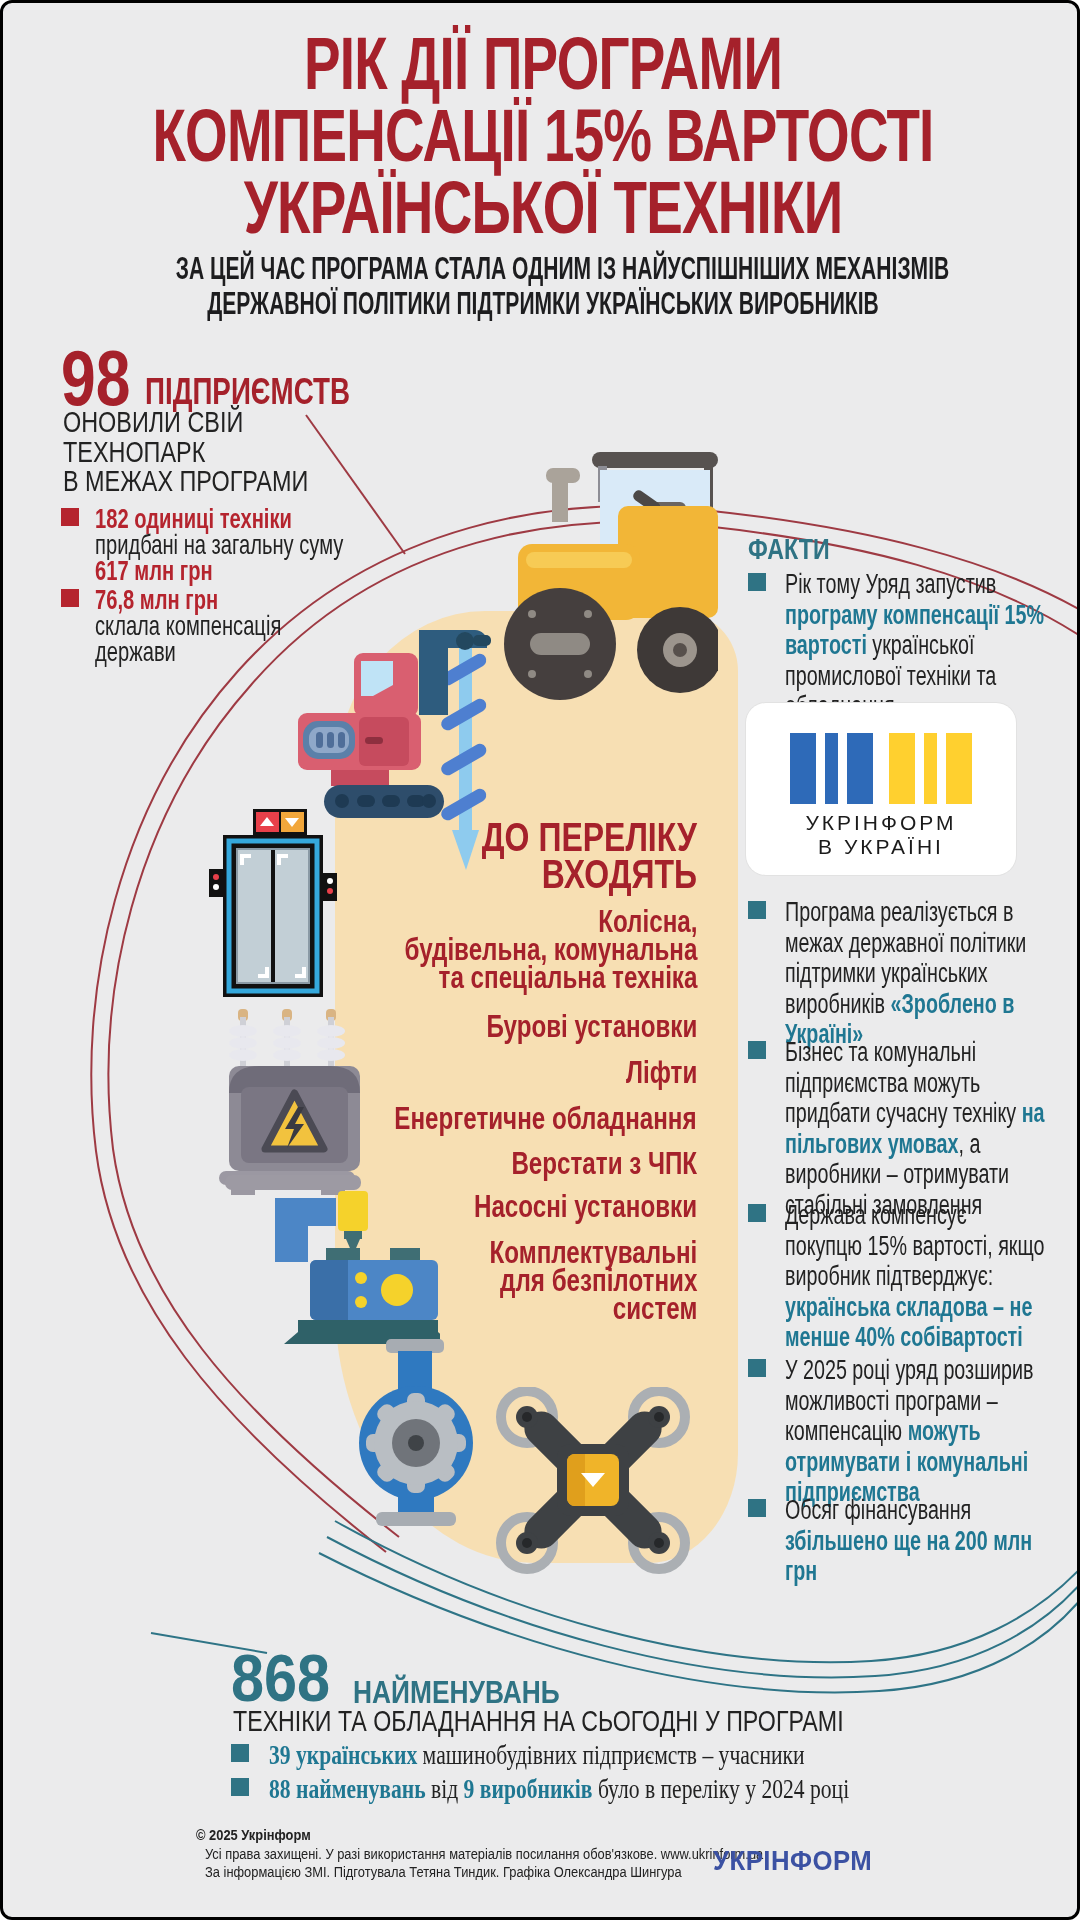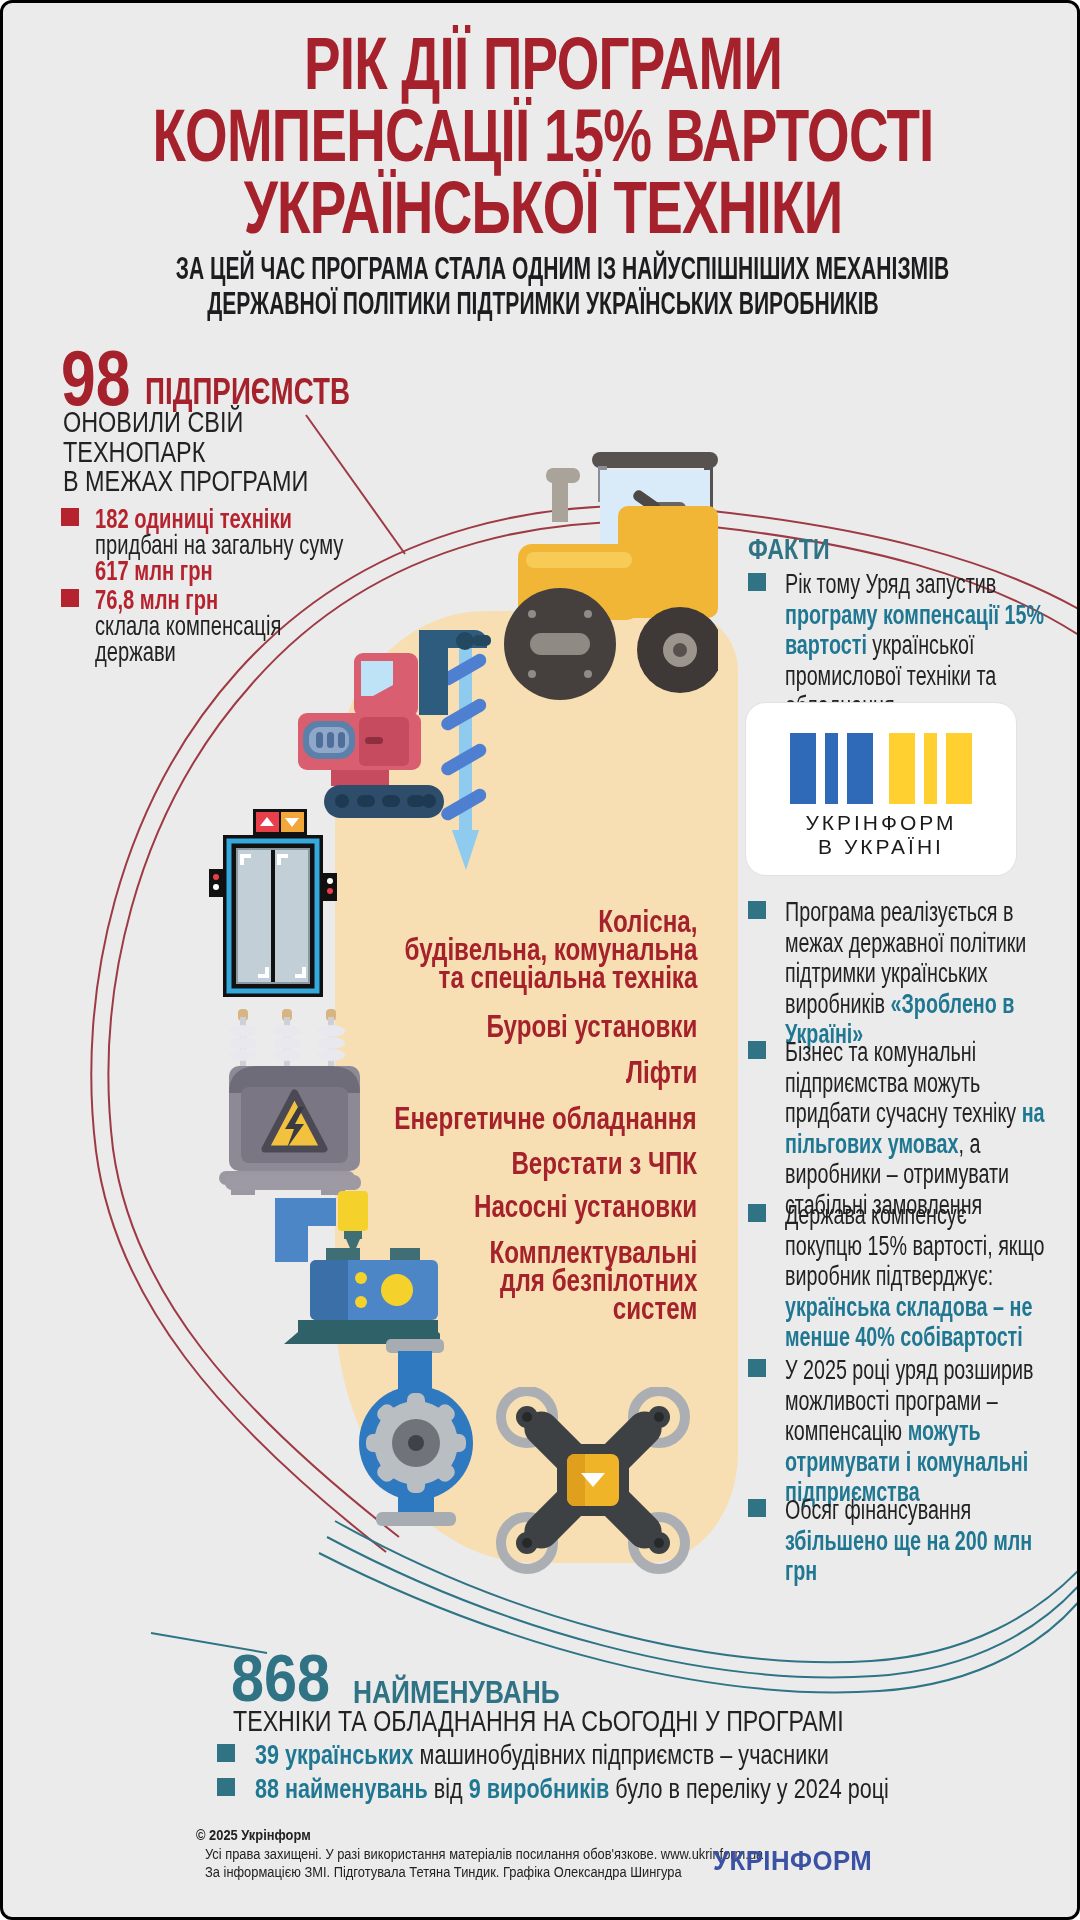--- a/index.html
+++ b/index.html
@@ -63,21 +63,21 @@
   .litem{position:absolute; right:380px; text-align:right; z-index:4; color:#A5212B; font-weight:700;
          font-size:31px; line-height:28px; transform:scaleX(.78); transform-origin:100% 0;}
   .litem span{display:block; white-space:nowrap;}
   
   .n868{left:228px; top:1645px; font-size:66px; line-height:60px; font-weight:700; color:#2F7384;
         transform:scaleX(.9); transform-origin:0 50%;}
   .lbl868{left:350px; top:1672px; font-size:31px; font-weight:700; color:#2F7384;
           transform:scaleX(.85); transform-origin:0 0; white-space:nowrap;}
   .sub868{left:230px; top:1702px; font-size:29px; font-weight:400; color:#222;
           transform:scaleX(.8); transform-origin:0 0; white-space:nowrap;}
-  .b868{position:absolute; left:214px; z-index:4;}
+  .b868{position:absolute; left:228px; z-index:4;font-family:Liberation Serif, serif;}
   .b868 .sq{position:absolute; left:0; top:2px;}
   .b868 .t{margin-left:38px; font-size:27px; line-height:27px; white-space:nowrap;
            transform:scaleX(.8); transform-origin:0 0;}
   
   .foot{font-size:14px; line-height:17px; color:#222; transform:scaleX(.92); transform-origin:0 0; white-space:nowrap;}
   .brand{left:710px; top:1842px; font-size:28px; font-weight:700; color:#3B51A3; letter-spacing:.5px;
          transform:scaleX(.92); transform-origin:0 0; white-space:nowrap;}
 </style>
 </head>
 <body>
@@ -349,20 +349,24 @@
   </div>
   <div class="fact" style="top:1352px;">
     <span class="sq tsq"></span>
     <div class="ftxt"><span>У 2025 році уряд розширив можливості програми – компенсацію </span><span class="tb">можуть отримувати і комунальні підприємства</span></div>
   </div>
   <div class="fact" style="top:1492px;">
     <span class="sq tsq"></span>
     <div class="ftxt"><span>Обсяг фінансування </span><span class="tb">збільшено ще на 200 млн грн</span></div>
   </div>
 
+  <div class="lhead">
+    <span>ДО ПЕРЕЛІКУ</span>
+    <span>ВХОДЯТЬ</span>
+  </div>
   <div class="litem" style="top:905px;">
     <span>Колісна,</span>
     <span>будівельна, комунальна</span>
     <span>та спеціальна техніка</span>
   </div>
   <div class="litem" style="top:1010px;">
     <span>Бурові установки</span>
   </div>
   <div class="litem" style="top:1056px;">
     <span>Ліфти</span>

